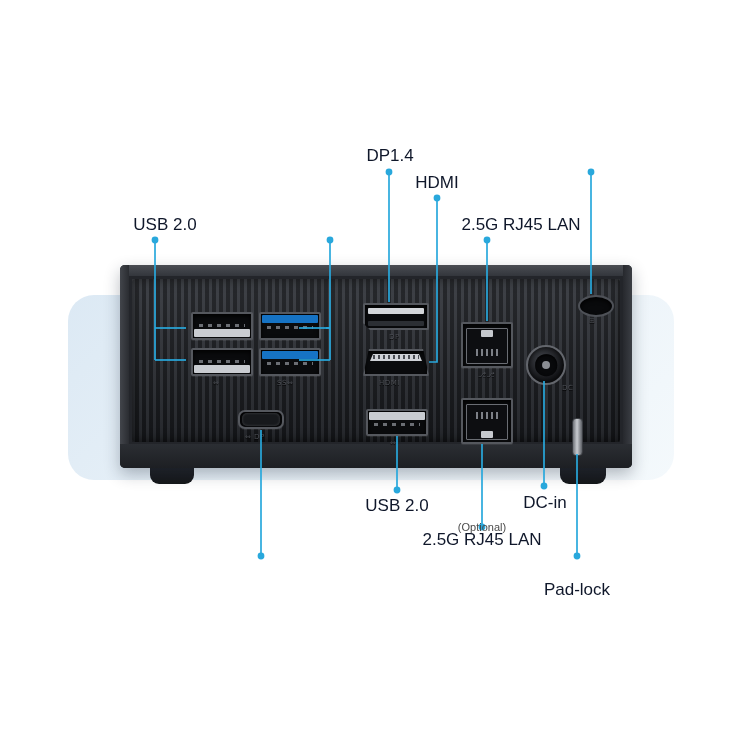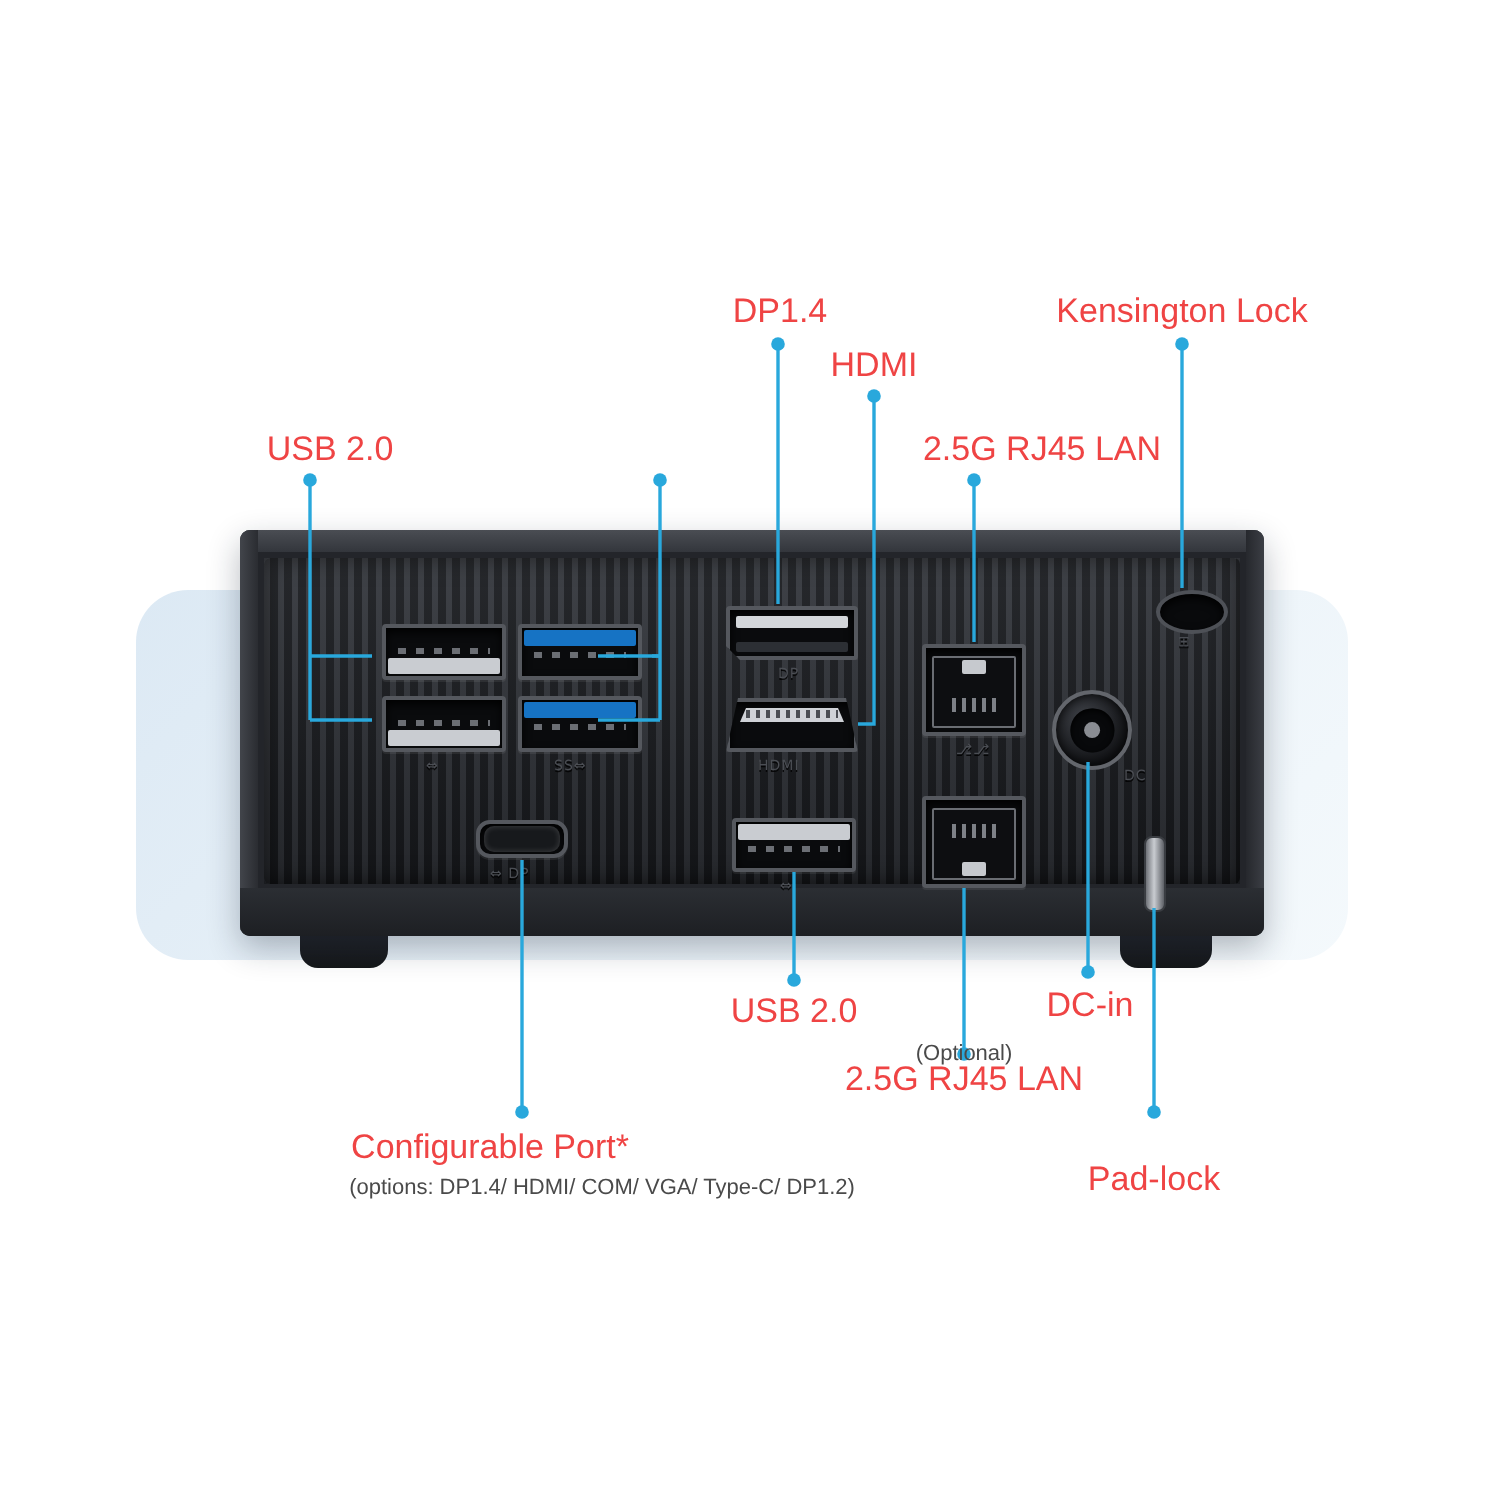--- a/index.html
+++ b/index.html
@@ -187,21 +187,21 @@
     position:absolute;z-index:5;
     color:#4b4e54;font-size:7px;line-height:1;
     font-family:"DejaVu Sans", sans-serif;
     letter-spacing:.5px;white-space:nowrap;
     text-shadow:0 1px 0 rgba(0,0,0,.8);
   }
 
   
   .callout-label{
     position:absolute;z-index:8;
-    color:#ef4444;
+    color:#0f172a;
     font-size:17px;
     white-space:nowrap;
     font-family:"Liberation Sans", sans-serif;
   }
   .callout-label.centered{transform:translateX(-50%);}
   .callout-sub{
     position:absolute;z-index:8;
     color:#4a4a4a;
     font-size:11px;
     white-space:nowrap;
@@ -359,27 +359,24 @@
 
   <div class="callout-label centered" style="left:165px;top:215px;">USB 2.0</div>
 
 
   <div class="callout-label centered" style="left:390px;top:146px;">DP1.4</div>
 
   <div class="callout-label centered" style="left:437px;top:173px;">HDMI</div>
 
   <div class="callout-label centered" style="left:521px;top:215px;">2.5G RJ45 LAN</div>
 
-  <div class="callout-label centered" style="left:591px;top:146px;">Kensington Lock</div>
 
   <div class="callout-label centered" style="left:397px;top:496px;">USB 2.0</div>
 
   <div class="callout-label centered" style="left:482px;top:530px;">2.5G RJ45 LAN</div>
   <div class="callout-sub" style="left:482px;top:521px;">(Optional)</div>
 
   <div class="callout-label centered" style="left:545px;top:493px;">DC-in</div>
 
   <div class="callout-label centered" style="left:577px;top:580px;">Pad-lock</div>
 
-  <div class="callout-label centered" style="left:245px;top:564px;">Configurable Port*</div>
-  <div class="callout-sub" style="left:301px;top:588px;">(options: DP1.4/ HDMI/ COM/ VGA/ Type-C/ DP1.2)</div>
 
 </div>
 
 </body></html>

